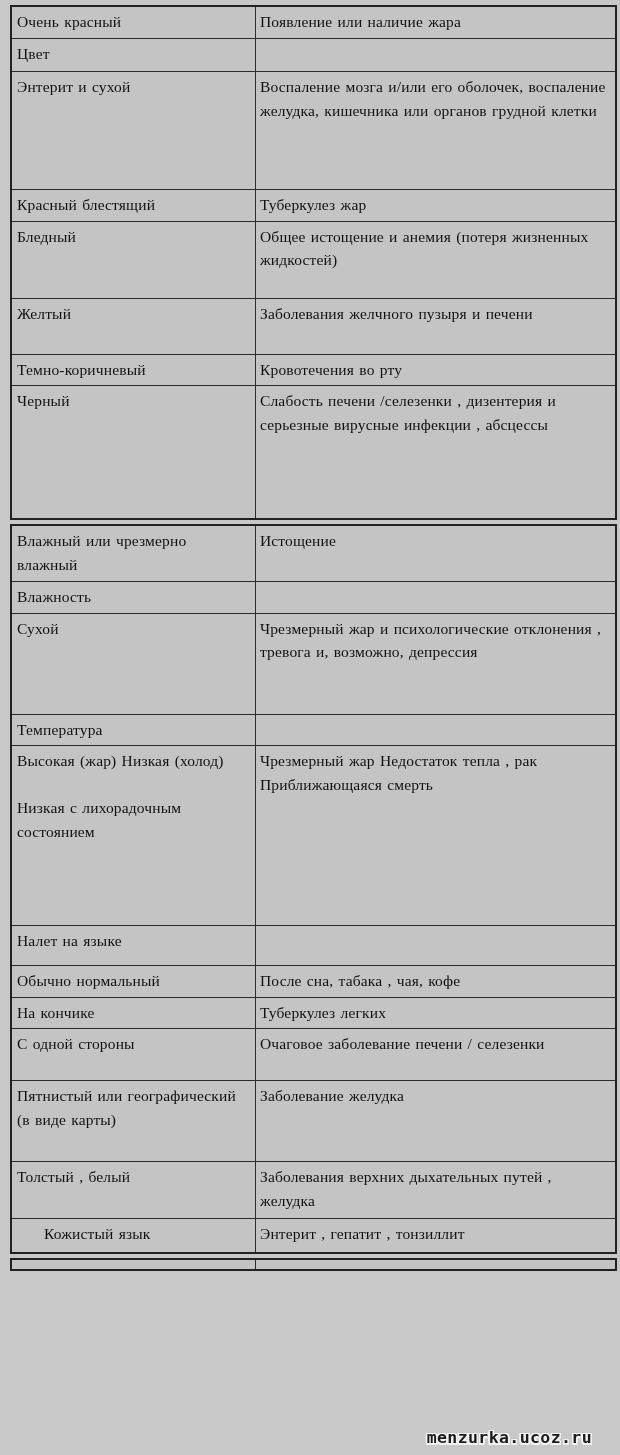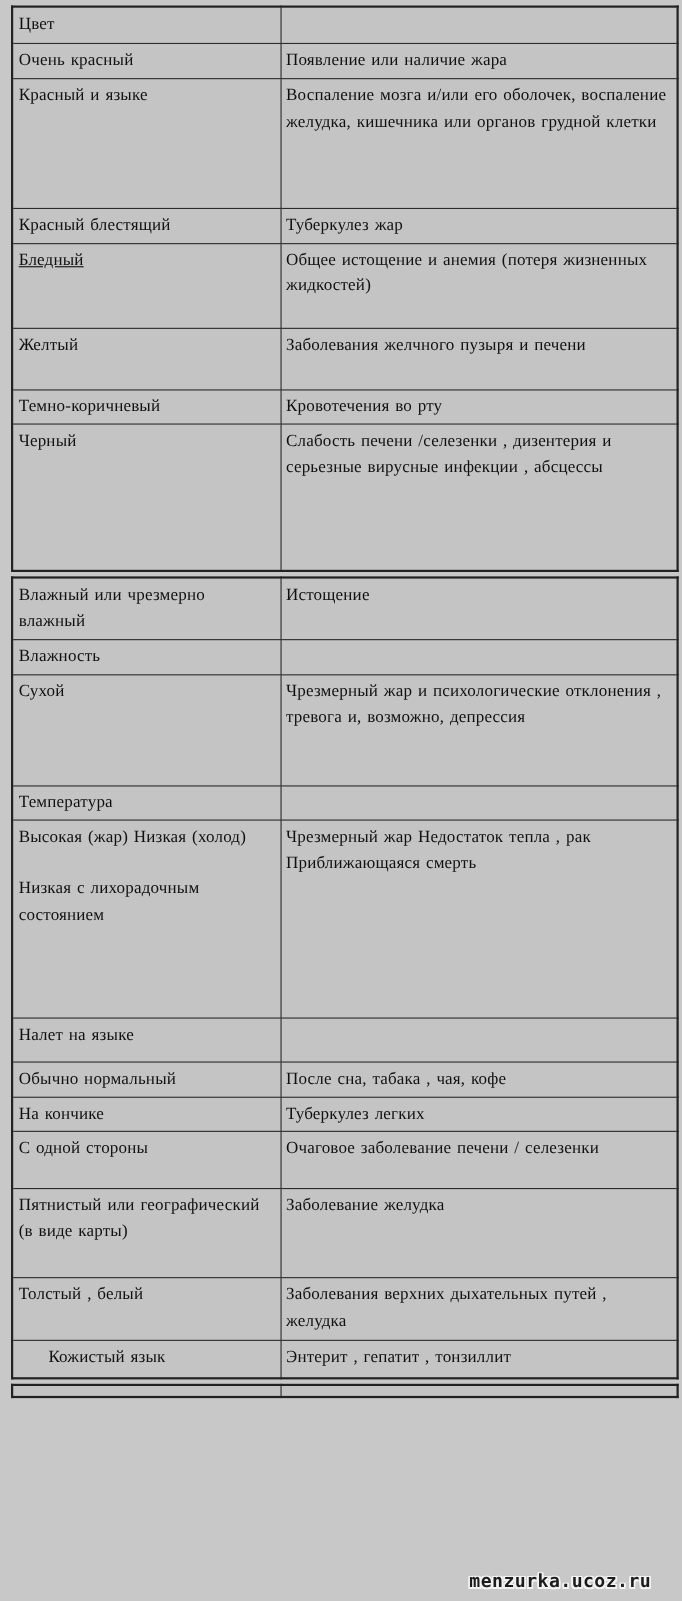--- a/index.html
+++ b/index.html
@@ -75,37 +75,37 @@
   }
 </style>
 </head>
 <body>
 
 <div id="page">
   <div id="tables-host">
       <table class="grid">
         <tbody>
           <tr>
+            <td class="col-a"><span class="sp" style="height: 24px; float: left;"></span><span style="white-space: pre-line;">Очень красный</span></td>
+            <td class="col-b"><span style="white-space: pre-line;">Появление или наличие жара</span></td>
+          </tr>
+          <tr>
             <td class="col-a"><span class="sp" style="height: 25px; float: left;"></span><span style="white-space: pre-line;">Цвет</span></td>
             <td class="col-b"><span style="white-space: pre-line;"></span></td>
           </tr>
           <tr>
-            <td class="col-a"><span class="sp" style="height: 24px; float: left;"></span><span style="white-space: pre-line;">Очень красный</span></td>
-            <td class="col-b"><span style="white-space: pre-line;">Появление или наличие жара</span></td>
-          </tr>
-          <tr>
-            <td class="col-a"><span class="sp" style="height: 110px; float: left;"></span><span style="white-space: pre-line;">Красный и языке</span></td>
+            <td class="col-a"><span class="sp" style="height: 110px; float: left;"></span><span style="white-space: pre-line;">Энтерит и сухой</span></td>
             <td class="col-b"><span style="white-space: pre-line;">Воспаление мозга и/или его оболочек, воспаление желудка, кишечника или органов грудной клетки</span></td>
           </tr>
           <tr>
             <td class="col-a"><span class="sp" style="height: 23px; float: left;"></span><span style="white-space: pre-line;">Красный блестящий</span></td>
             <td class="col-b"><span style="white-space: pre-line;">Туберкулез жар</span></td>
           </tr>
           <tr>
-            <td class="col-a"><span class="sp" style="height: 69px; float: left;"></span><span style="white-space: pre-line; text-decoration: underline;">Бледный</span></td>
+            <td class="col-a"><span class="sp" style="height: 69px; float: left;"></span><span style="white-space: pre-line;">Бледный</span></td>
             <td class="col-b"><span style="white-space: pre-line;">Общее истощение и анемия (потеря жизненных жидкостей)</span></td>
           </tr>
           <tr>
             <td class="col-a"><span class="sp" style="height: 48px; float: left;"></span><span style="white-space: pre-line;">Желтый</span></td>
             <td class="col-b"><span style="white-space: pre-line;">Заболевания желчного пузыря и печени</span></td>
           </tr>
           <tr>
             <td class="col-a"><span class="sp" style="height: 22px; float: left;"></span><span style="white-space: pre-line;">Темно-коричневый</span></td>
             <td class="col-b"><span style="white-space: pre-line;">Кровотечения во рту</span></td>
           </tr>

